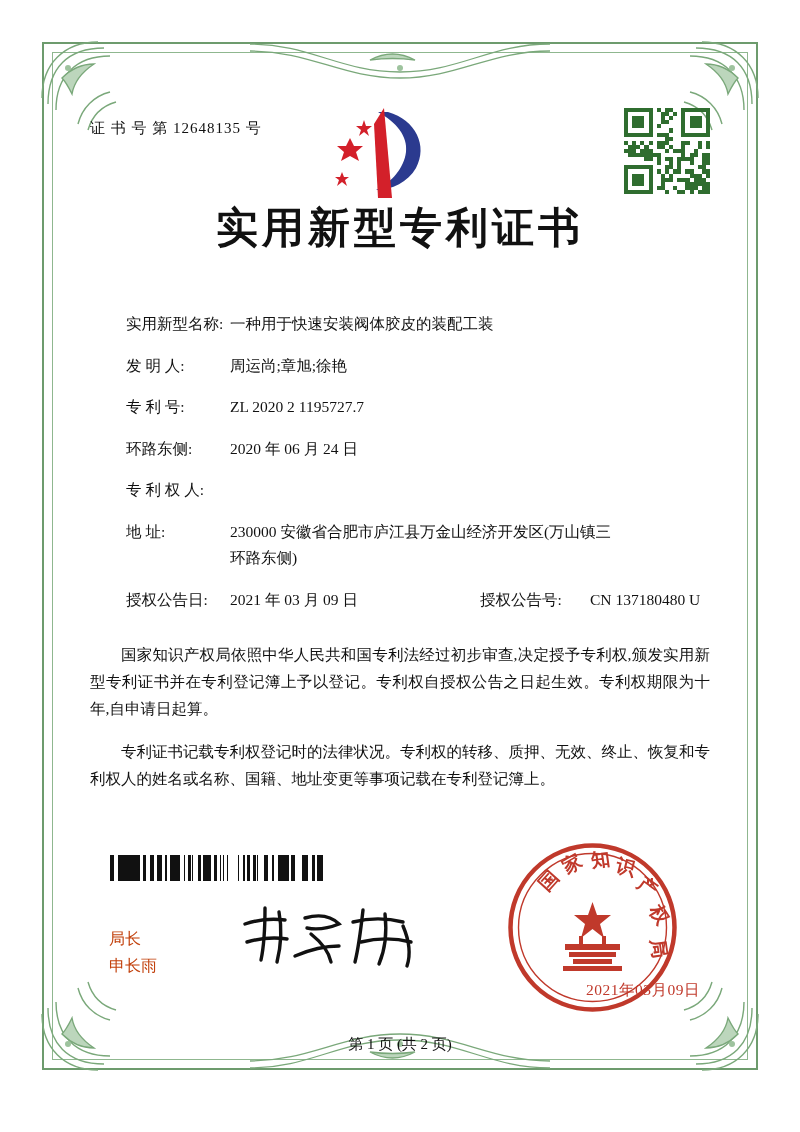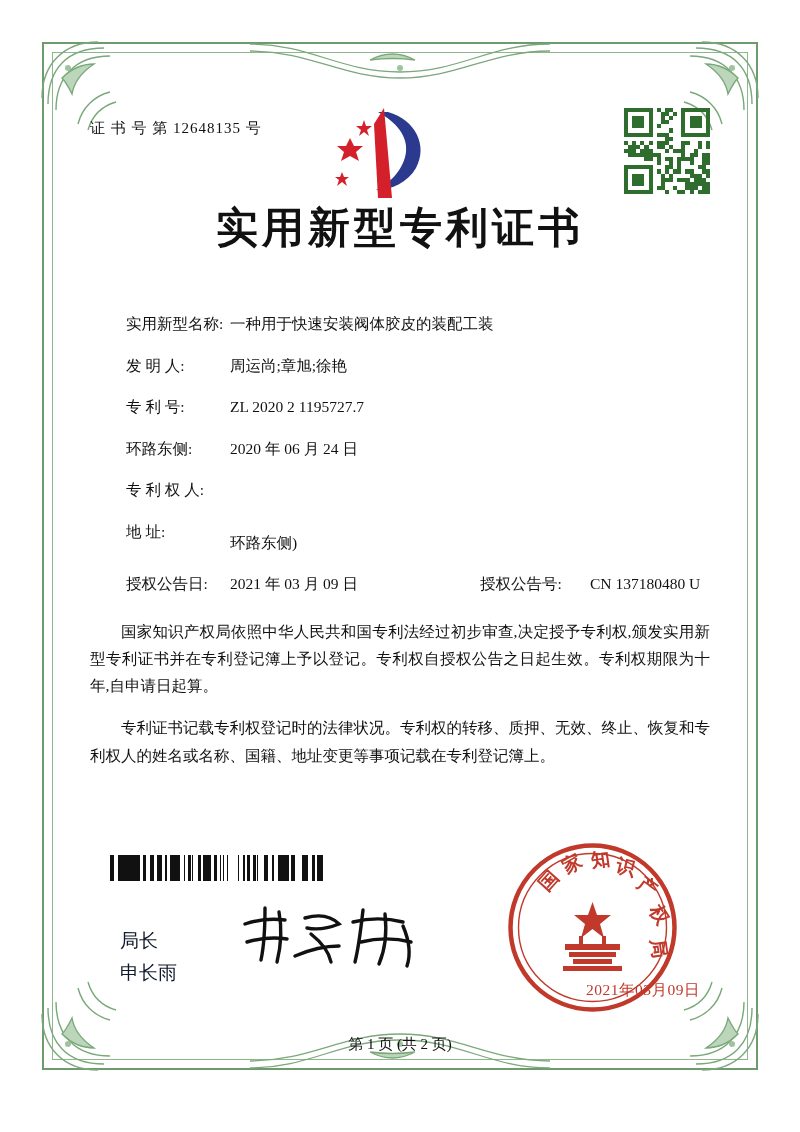--- a/index.html
+++ b/index.html
@@ -99,21 +99,21 @@
   .val{
     flex:1 1 auto;
   }
   .val .line2{margin-top:11px;}
   .row.two .label{width:104px;flex:0 0 104px;}
   .row.two .val{flex:0 0 250px;}
   .row.two .label2{width:110px;flex:0 0 110px;white-space:nowrap;}
   .row.two .val2{flex:1 1 auto;}
 
   .para{
-    margin-top:26px;
+    margin-top:34px;
     font-size:15.5px;
     line-height:1.75;
     text-align:justify;
     text-indent:2em;
   }
   .para.second{margin-top:2px;}
 
   
   .barcode{
     position:absolute;
@@ -121,24 +121,24 @@
     width:215px;height:26px;
     display:flex;
     align-items:stretch;
   }
   .barcode span{display:block;background:#111;}
   .barcode span.w{background:transparent;}
 
   
   .sig-label{
     position:absolute;
-    left:120px;top:925px;
-    font-size:19px;
+    left:109px;top:925px;
+    font-size:16px;
     line-height:1.7;
-    color:#0f172a;
+    color:#c2410c;
   }
   .sig-hand{
     position:absolute;
     left:235px;top:900px;
     width:200px;height:70px;
   }
 
   
   .seal{
     position:absolute;
@@ -725,20 +725,21 @@
         <div class="val">2020 年 06 月 24 日</div>
       </div>
 
       <div class="row">
         <div class="label">专 利 权 人:</div>
       </div>
 
       <div class="row">
         <div class="label">地      址:</div>
         <div class="val">
+          <div>230000 安徽省合肥市庐江县万金山经济开发区(万山镇三</div>
           <div class="line2">环路东侧)</div>
         </div>
       </div>
 
       <div class="row two">
         <div class="label">授权公告日:</div>
         <div class="val">2021 年 03 月 09 日</div>
         <div class="label2">授权公告号:</div>
         <div class="val2">CN 137180480 U</div>
       </div>

